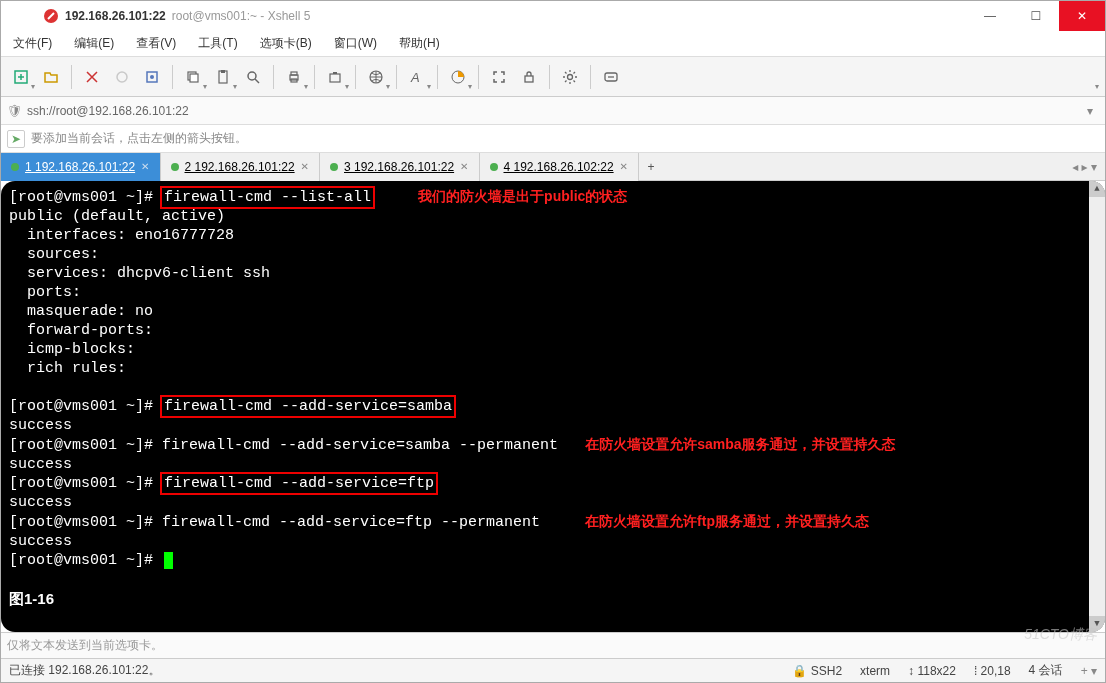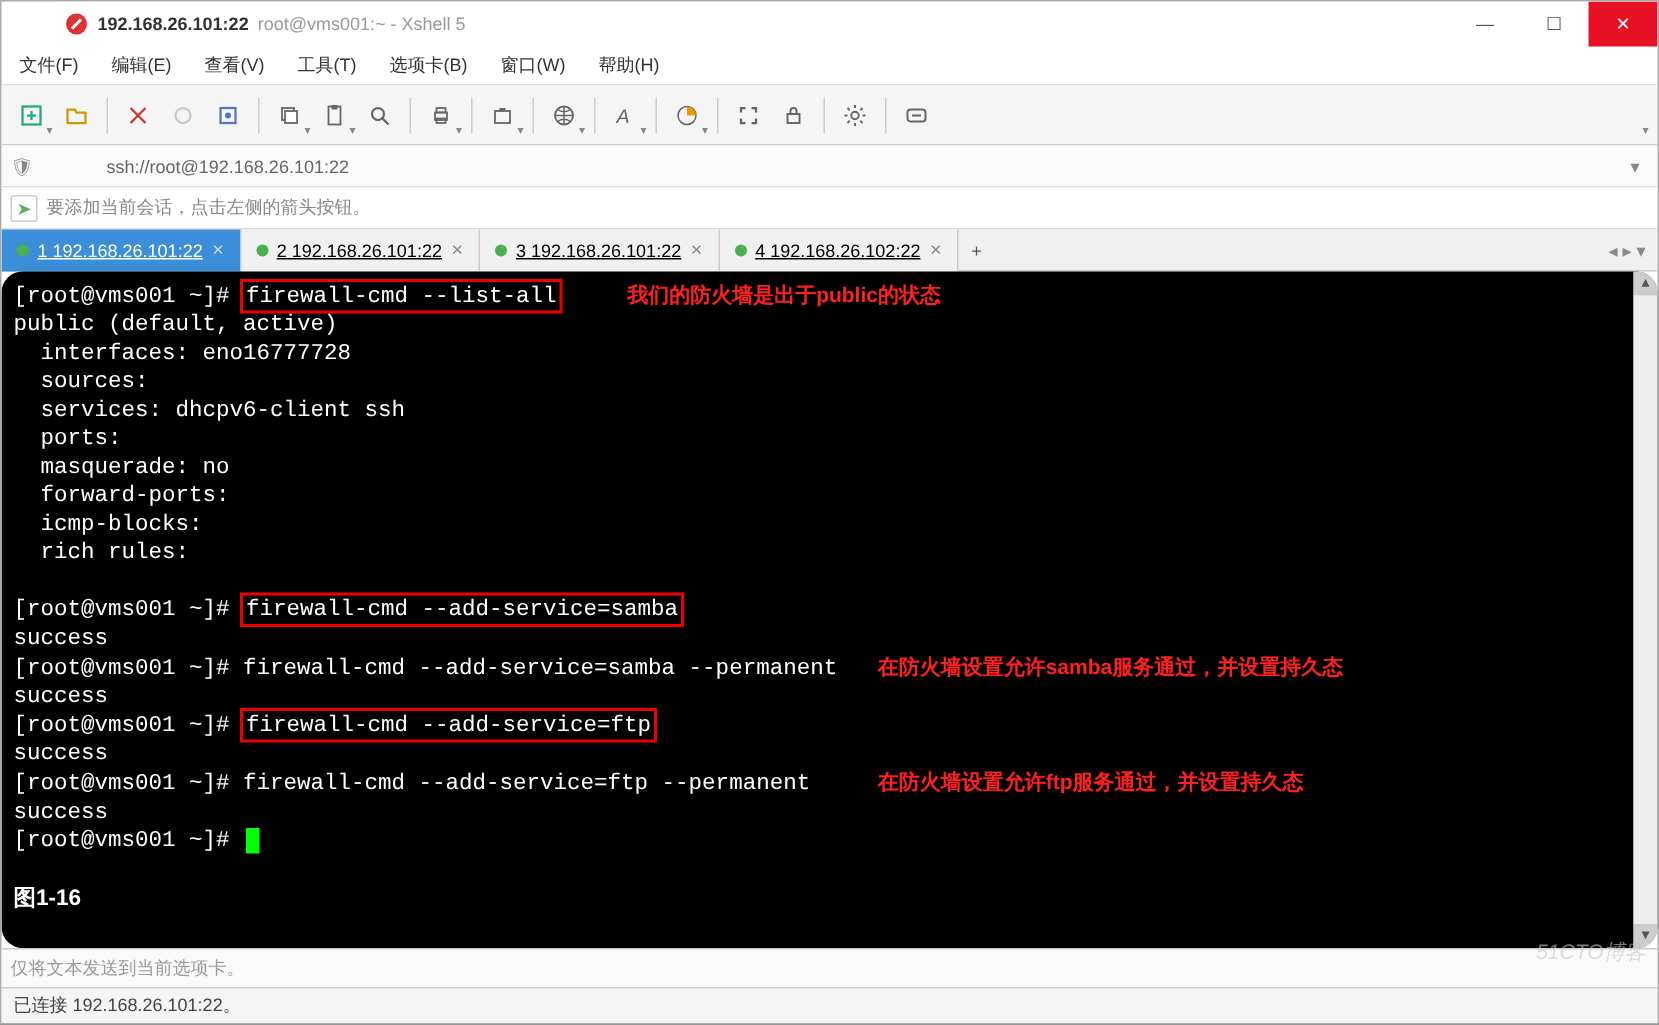--- a/index.html
+++ b/index.html
@@ -13,21 +13,21 @@
 .winbtn.close { background:#e81123; color:#fff; }
 .menubar { height:26px; display:flex; align-items:center; padding:0 8px; gap:14px; color:#333; border-bottom:1px solid #ddd;text-align:right; }
 .menu-item { padding:2px 4px; }
 .toolbar { height:40px; display:flex; align-items:center; padding:0 6px; gap:2px; border-bottom:1px solid #ccc; background:#f5f5f5; }
 .tbtn { width:28px; height:28px; display:flex; align-items:center; justify-content:center; color:#555; border-radius:3px; position:relative;}
 .tbtn.dd:after { content:"▾"; font-size:8px; color:#888; position:absolute; right:0; bottom:0;}
 .tbtn svg { width:16px; height:16px; }
 .sep { width:1px; height:24px; background:#ccc; margin:0 4px;}
 .addrbar { height:28px; display:flex; align-items:center; padding:0 6px; border-bottom:1px solid #ddd; background:#fafafa;}
 .addrbar .lock { width:16px; color:#888; margin-right:4px;}
-.addrbar .url { flex:1; color:#666;margin-left:44px; }
+.addrbar .url { flex:1; color:#666; }
 .addrbar .dd { color:#888; padding:0 6px;}
 .hintbar { height:28px; display:flex; align-items:center; padding:0 6px; border-bottom:1px solid #ddd; color:#888; background:#fff;}
 .hintbar .arrow { width:18px; height:18px; display:flex; align-items:center; justify-content:center; margin-right:6px; border:1px solid #ccc; border-radius:2px; color:#6a6;}
 .tabbar-outer { display:flex; align-items:center; background:#f0f0f0; border-bottom:1px solid #ccc; height:28px; }
 .tabbar { display:flex; align-items:center; flex:1; }
 .tab { display:flex; align-items:center; padding:0 10px; height:28px; border-right:1px solid #ccc; gap:6px; background:#f0f0f0;}
 .tab.active { background:#3c8ed8; color:#fff; }
 .tab .dot { width:8px; height:8px; border-radius:50%; background:#4caf50; }
 .tab .label { text-decoration:underline; }
 .tab .close { color:#888; font-size:10px;}
@@ -255,15 +255,23 @@
     <div class="arrow">▼</div>
   </div>
 </div>
 
 <div class="sendbar">
   <span>仅将文本发送到当前选项卡。</span>
 </div>
 
 <div class="statusbar">
   <span>已连接 192.168.26.101:22。</span>
+  <div class="right">
+    <span>🔒 <span>SSH2</span></span>
+    <span>xterm</span>
+    <span>↕ <span>118x22</span></span>
+    <span>⁞ <span>20,18</span></span>
+    <span>4 会话</span>
+    <span style="color:#888">+ ▾</span>
+  </div>
 </div>
 
 <div class="watermark">51CTO博客</div>
 
 </body></html>

